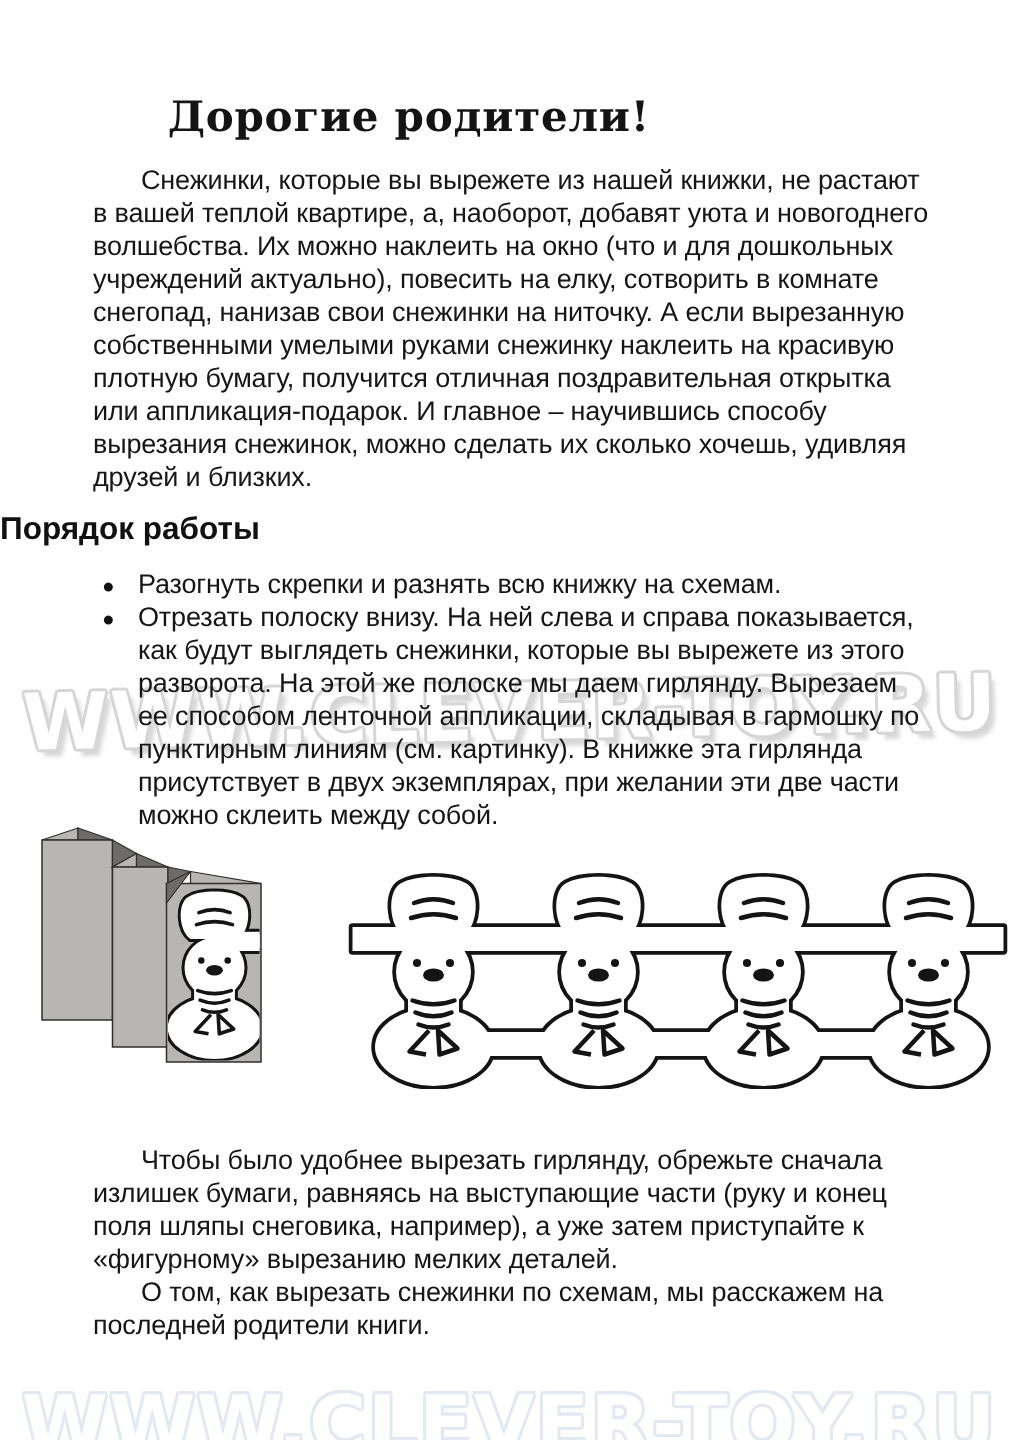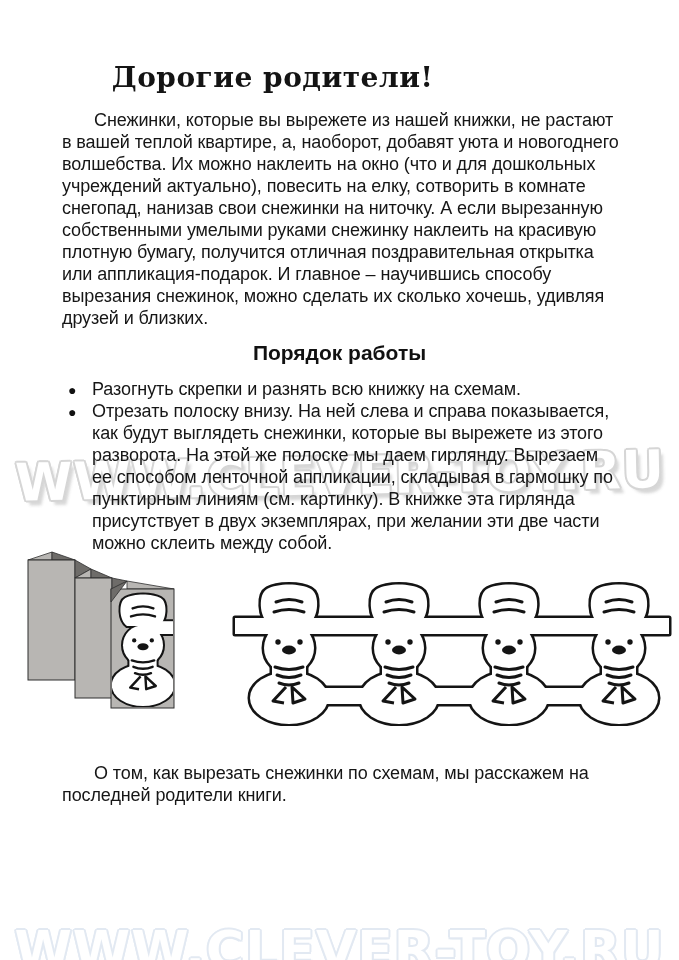--- a/index.html
+++ b/index.html
@@ -11,21 +11,21 @@
   .page-title{
     position:absolute;top:42px;left:0;width:545px;text-align:center;
     font-family:"DejaVu Serif",serif;font-weight:bold;font-size:28px;
     letter-spacing:0.5px;color:#141414;
   }
   .body-text{font-size:18px;line-height:22px;letter-spacing:-0.1px;}
   .intro-paragraph{
     position:absolute;top:109px;left:62px;width:557px;text-indent:32px;margin:0;
   }
   .section-heading{
-    position:absolute;top:341px;left:0;width:679px;text-align:center;
+    position:absolute;top:341px;left:0;width:679px;text-align:left;
     font-weight:bold;font-size:21px;margin:0;color:#111;
   }
   .steps-list{
     position:absolute;top:378px;left:68px;width:551px;margin:0;padding:0;list-style:none;
   }
   .steps-list li{position:relative;padding-left:24px;margin:0;}
   .bullet{position:absolute;left:0;top:1px;font-size:14px;color:#111;}
   .illustration{position:absolute;top:548px;left:0;width:679px;height:192px;}
   .accordion-svg{position:absolute;left:25px;top:2px;}
   .garland-svg{position:absolute;left:232px;top:26px;}
@@ -171,18 +171,19 @@
       <g>
         <use href="#sm-face" transform="translate(57,0)"></use>
         <use href="#sm-face" transform="translate(167,0)"></use>
         <use href="#sm-face" transform="translate(277,0)"></use>
         <use href="#sm-face" transform="translate(387,0)"></use>
       </g>
     </svg>
   </div>
 
   <div class="outro-block body-text">
+    <p>Чтобы было удобнее вырезать гирлянду, обрежьте сначала излишек бумаги, равняясь на выступающие части (руку и конец поля шляпы снеговика, например), а уже затем приступайте к «фигурному» вырезанию мелких деталей.</p>
     <p>О том, как вырезать снежинки по схемам, мы расскажем на последней родители книги.</p>
   </div>
 
   <div class="watermark watermark-bottom">WWW.CLEVER-TOY.RU</div>
 
 </div>
 
 </body></html>

